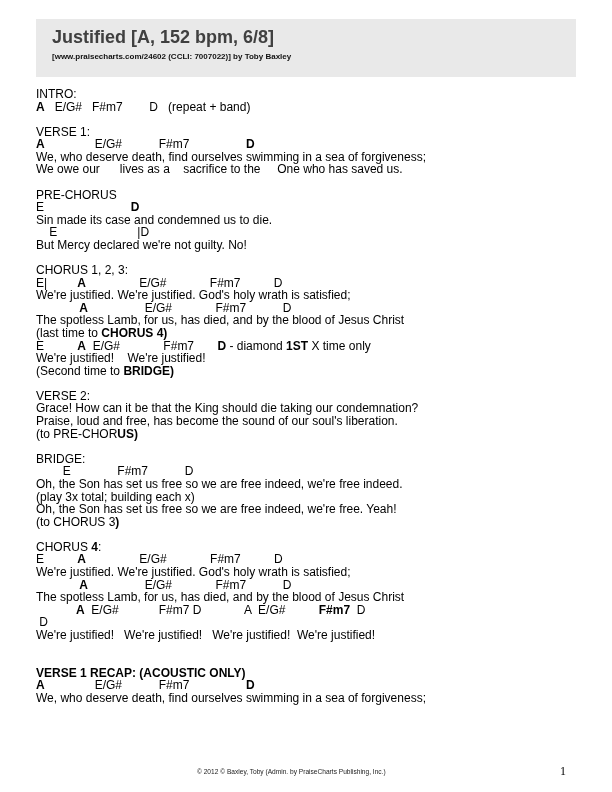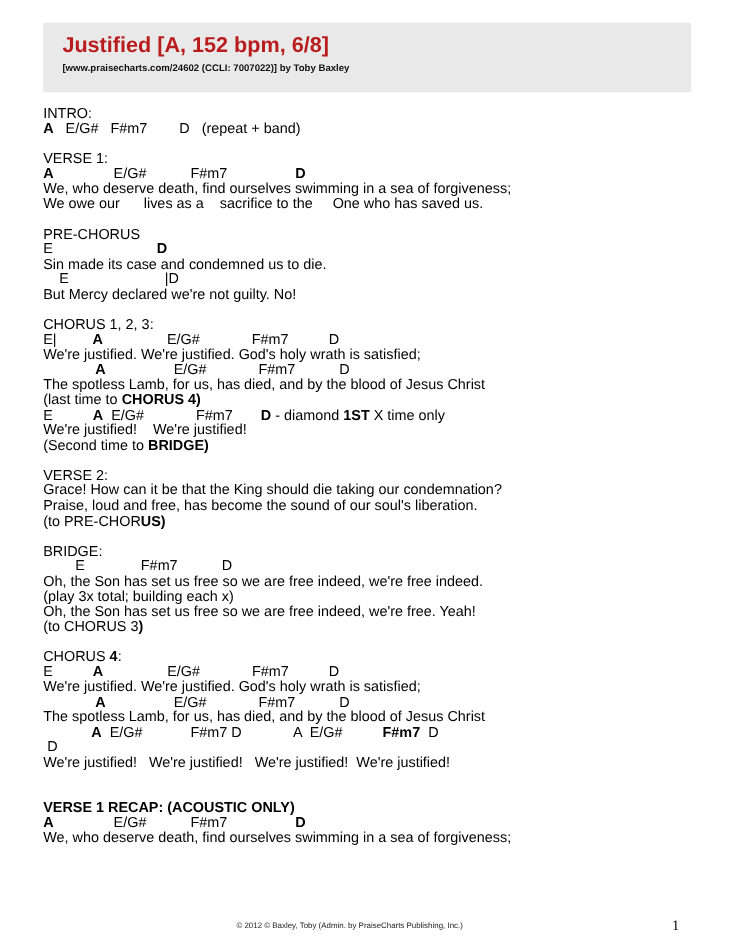--- a/index.html
+++ b/index.html
@@ -24,21 +24,21 @@
     }
     .song-title {
       position: absolute;
       left: 16px;
       top: 8px;
       font-family: "Liberation Sans", sans-serif;
       font-weight: bold;
       font-size: 18px;
       line-height: 20px;
       white-space: nowrap;
-      color: #b91c1c;
+      color: #404040;
     }
     .song-subtitle {
       position: absolute;
       left: 16px;
       top: 33px;
       font-family: "Liberation Sans", sans-serif;
       font-weight: bold;
       font-size: 8px;
       line-height: 10px;
       white-space: nowrap;

